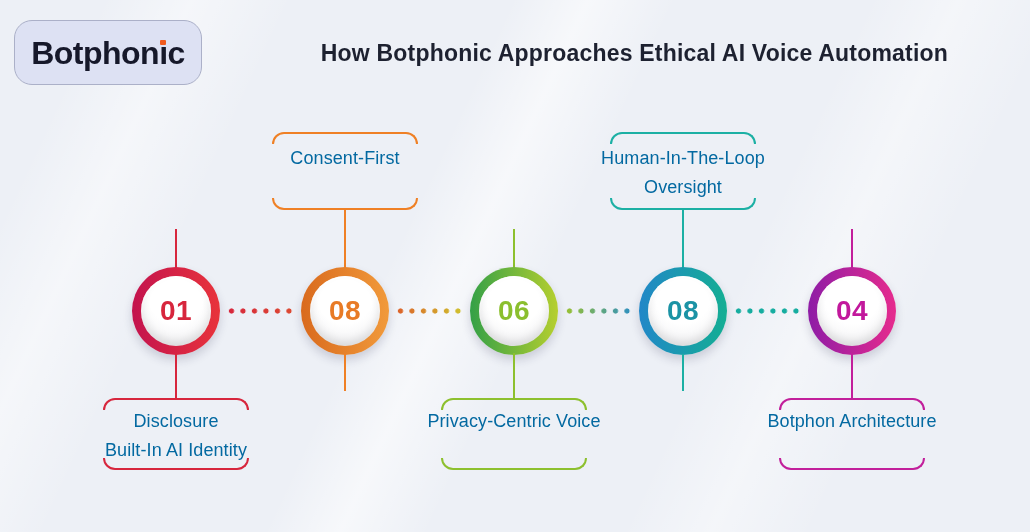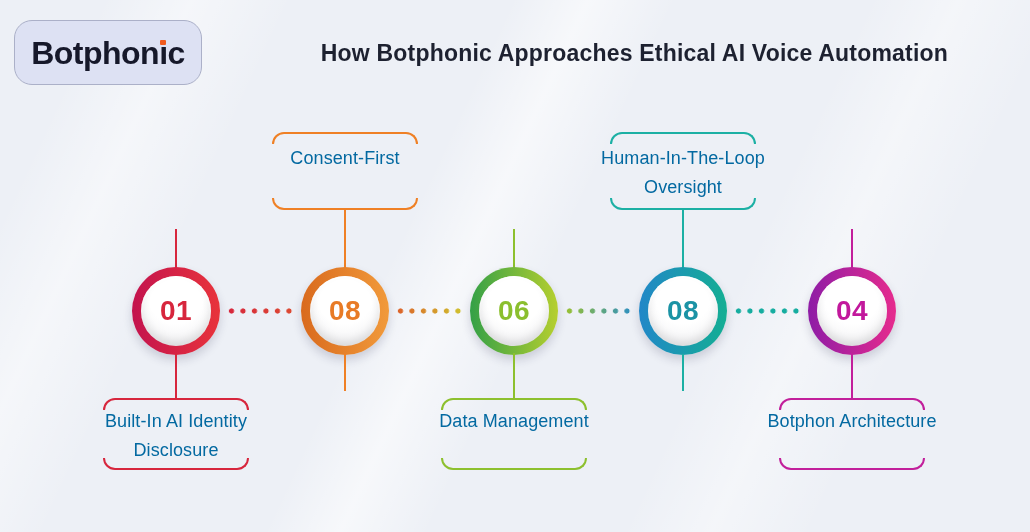--- a/index.html
+++ b/index.html
@@ -167,22 +167,22 @@
 <div class="step" style="--cx: 176px; --accent: #d7263d; --g1: #c3134e; --g2: #e8333b; --num: #d7263d;">
   <div class="vline stub-above"></div>
   <div class="circle">
     <div class="circle-inner">
       <span class="num">01</span>
     </div>
   </div>
   <div class="vline lead-below"></div>
   <div class="bracket btop b-below-top"></div>
   <div class="label-text lt-below">
+    <div>Disclosure</div>
     <div>Built-In AI Identity</div>
-    <div>Disclosure</div>
   </div>
   <div class="bracket bbot b-below-bot"></div>
 </div>
 
 <div class="dots d0" style="--da: #d7263d; --db: #dd4b31;"></div>
 
 <div class="step" style="--cx: 345px; --accent: #ef8025; --g1: #d96a1d; --g2: #f19a3b; --num: #e87b26;">
   <div class="bracket btop b-above-top"></div>
   <div class="label-text lt-above">
     <div>Consent-First</div>
@@ -202,21 +202,21 @@
 <div class="step" style="--cx: 514px; --accent: #8dc02e; --g1: #34a047; --g2: #b6cf2f; --num: #8bbf2e;">
   <div class="vline stub-above"></div>
   <div class="circle">
     <div class="circle-inner">
       <span class="num">06</span>
     </div>
   </div>
   <div class="vline lead-below"></div>
   <div class="bracket btop b-below-top"></div>
   <div class="label-text lt-below">
-    <div>Data Management</div>
+    <div>Privacy-Centric Voice</div>
   </div>
   <div class="bracket bbot b-below-bot"></div>
 </div>
 
 <div class="dots d2" style="--da: #9cc22e; --db: #2b8ec4;"></div>
 
 <div class="step" style="--cx: 683px; --accent: #1cb0a4; --g1: #2187c8; --g2: #14ae93; --num: #1b93a5;">
   <div class="bracket btop b-above-top"></div>
   <div class="label-text lt-above">
     <div>Human-In-The-Loop</div>

